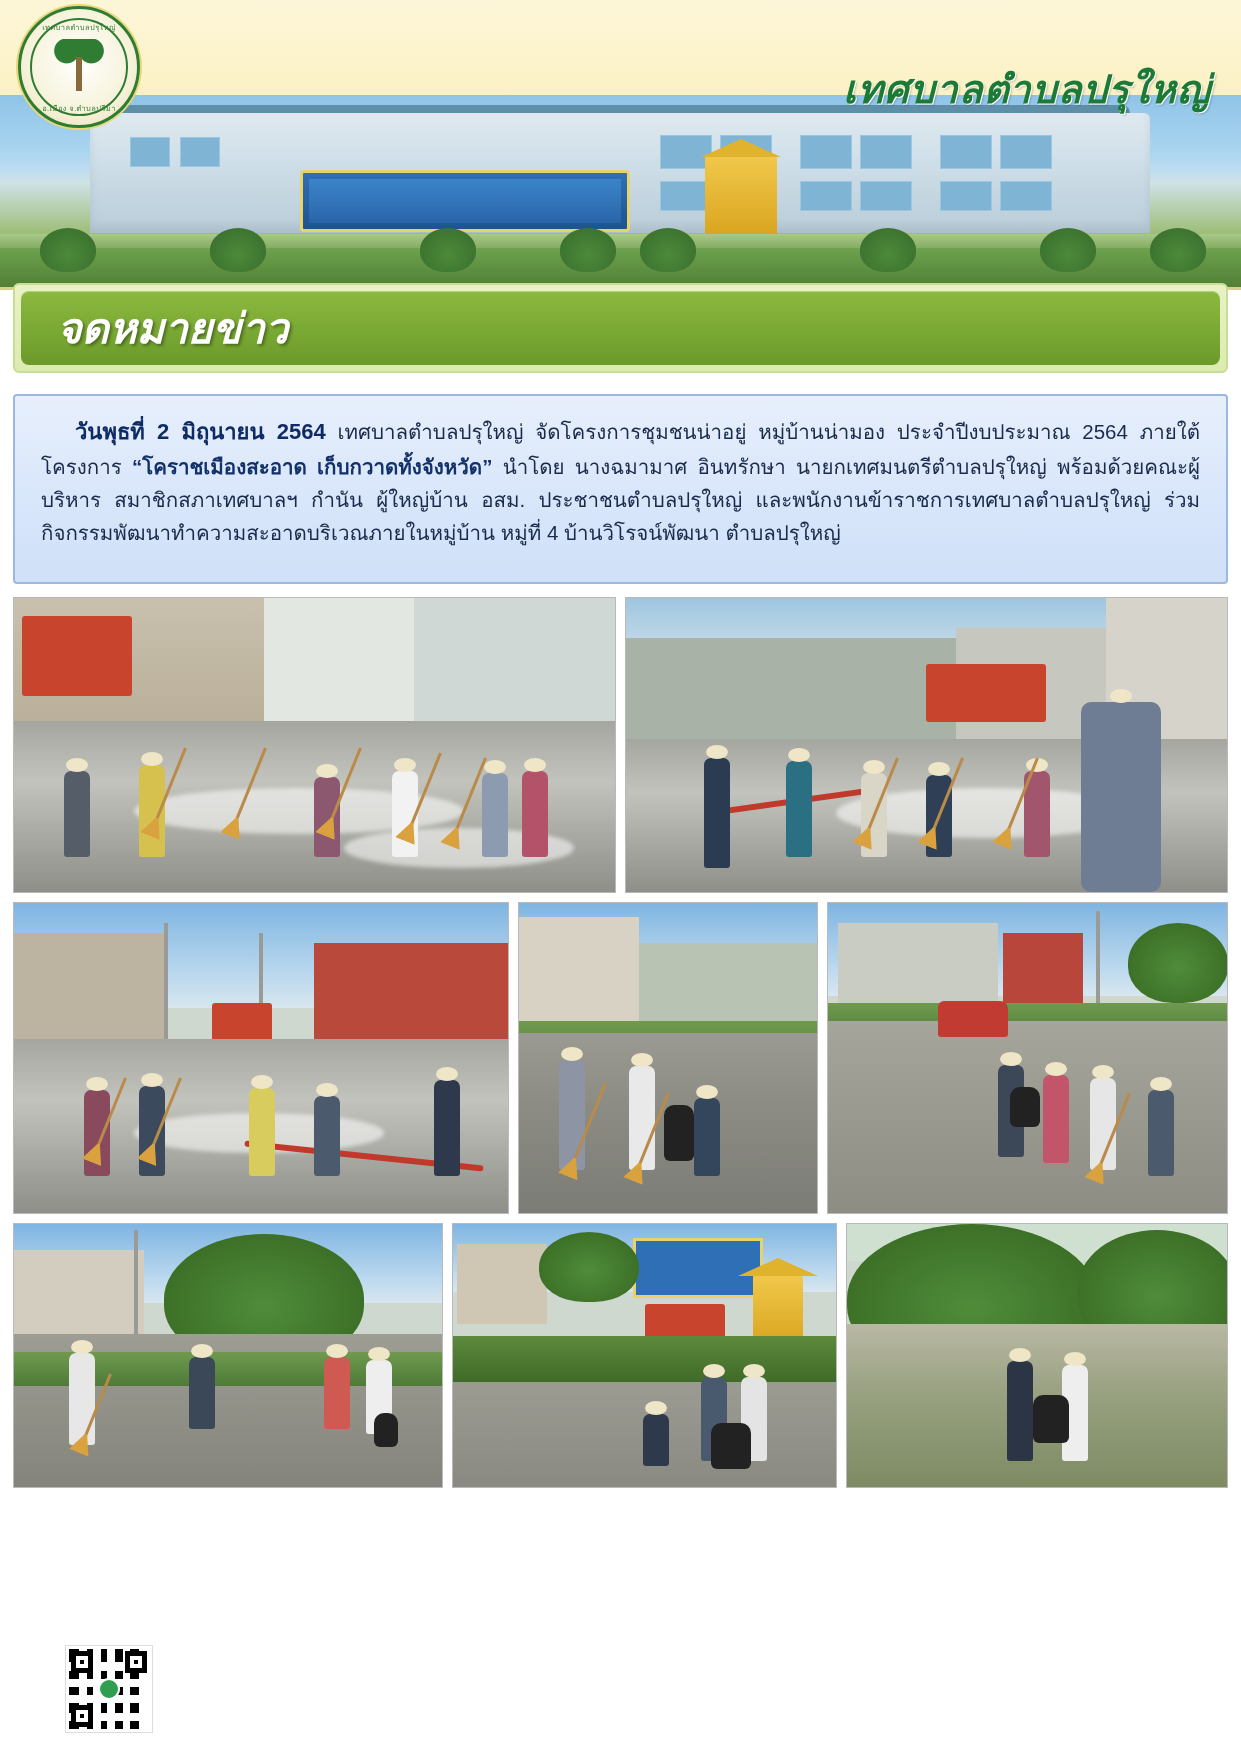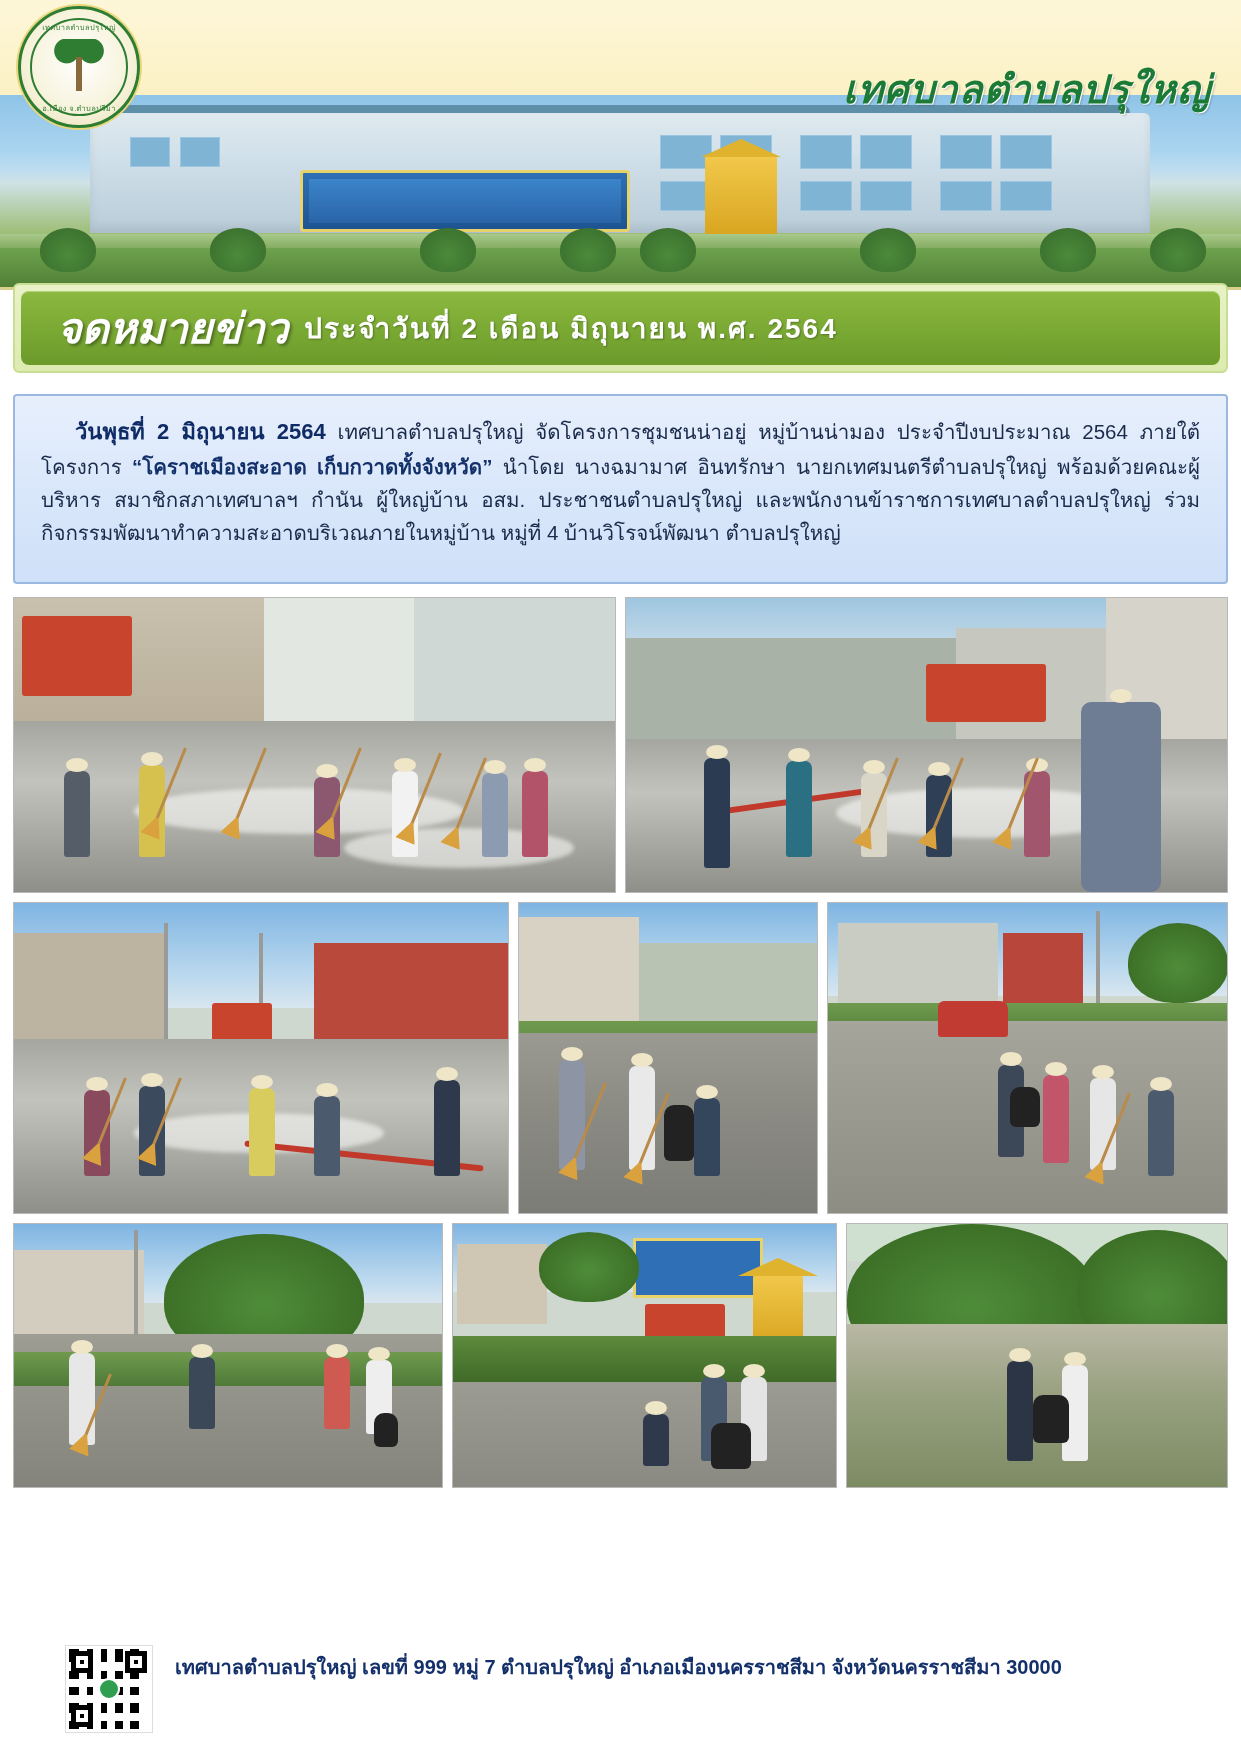--- a/index.html
+++ b/index.html
@@ -437,21 +437,20 @@
     <div class="logo-palm"></div>
     <div class="logo-text-bottom">อ.เมือง จ.ตำบลปรีมา</div>
   </div>
 
   <div class="header-title">เทศบาลตำบลปรุใหญ่</div>
 </div>
 
 <div class="titlebar-wrap">
   <div class="titlebar">
     <span class="t-main">จดหมายข่าว</span>
-    <span class="t-sub">ประจำวันที่  2  เดือน  มิถุนายน  พ.ศ. 2564</span>
   </div>
 </div>
 
 <div class="newsbox">
   <p>
     <span class="lead">วันพุธที่ 2 มิถุนายน 2564</span><span> เทศบาลตำบลปรุใหญ่ จัดโครงการชุมชนน่าอยู่ หมู่บ้านน่ามอง ประจำปีงบประมาณ 2564 ภายใต้โครงการ </span><span class="emph">“โคราชเมืองสะอาด เก็บกวาดทั้งจังหวัด”</span><span> นำโดย นางฉมามาศ  อินทรักษา นายกเทศมนตรีตำบลปรุใหญ่ พร้อมด้วยคณะผู้บริหาร  สมาชิกสภาเทศบาลฯ  กำนัน  ผู้ใหญ่บ้าน  อสม. ประชาชนตำบลปรุใหญ่  และพนักงานข้าราชการเทศบาลตำบลปรุใหญ่ ร่วมกิจกรรมพัฒนาทำความสะอาดบริเวณภายในหมู่บ้าน  หมู่ที่ 4 บ้านวิโรจน์พัฒนา ตำบลปรุใหญ่</span>
   </p>
 </div>
 
 <div class="photos">
@@ -602,15 +601,14 @@
       </span>
     <span class="qr-eye" style="right:2px;top:2px;">
         <i></i>
       </span>
     <span class="qr-eye" style="left:2px;bottom:2px;">
         <i></i>
       </span>
     <span class="qr-center"></span>
   </div>
   <div class="footer-text">
-    <div class="line1">เทศบาลตำบลปรุใหญ่  เลขที่  999  หมู่ 7 ตำบลปรุใหญ่  อำเภอเมืองนครราชสีมา  จังหวัดนครราชสีมา  30000</div>
   </div>
 </div>
 
 </body></html>

